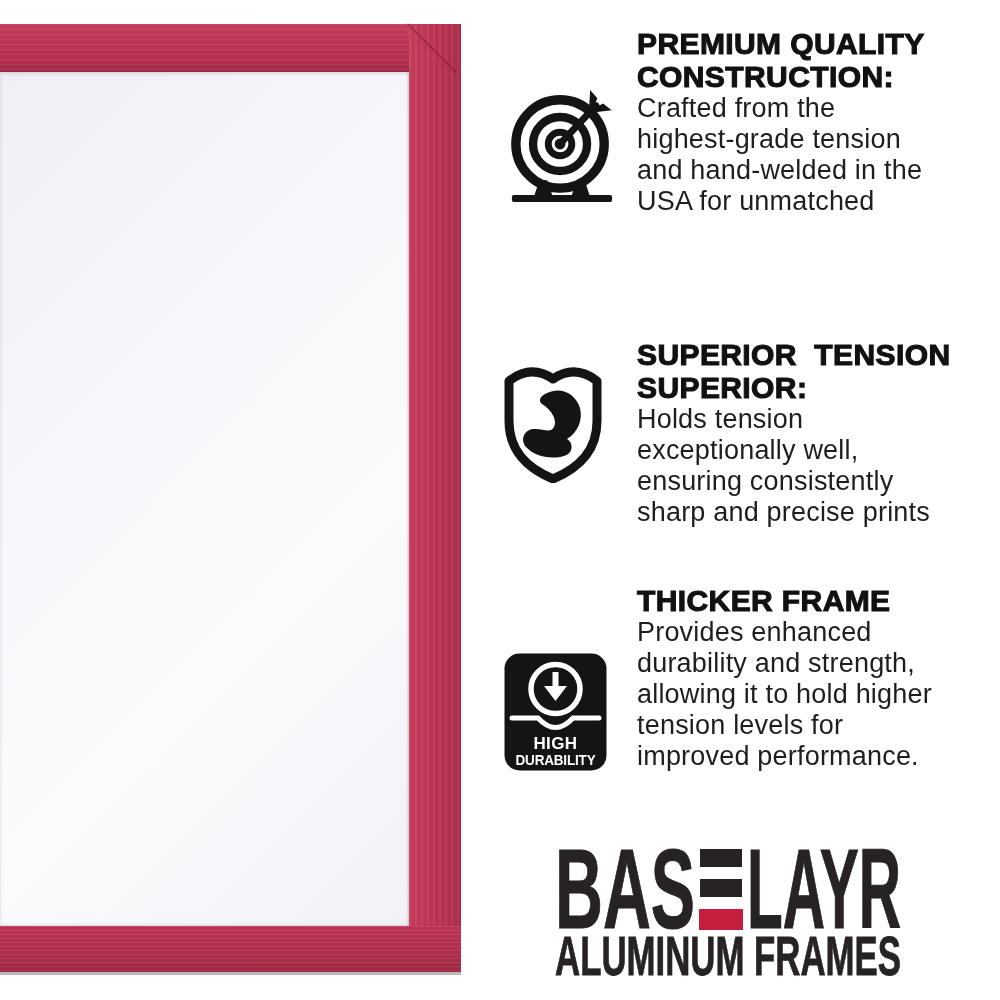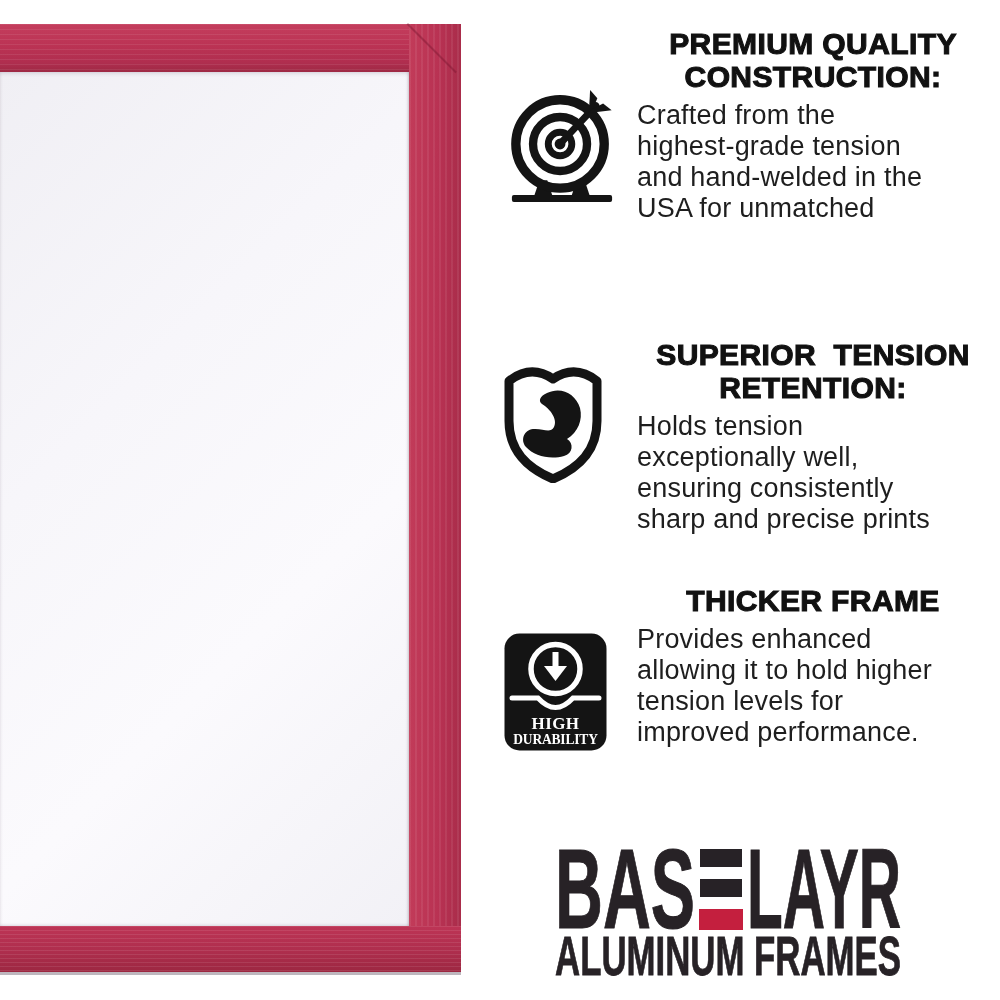--- a/index.html
+++ b/index.html
@@ -39,36 +39,36 @@
   .miter-seam {
     position:absolute; left:408px; top:23px; width:69px; height:2px;
     background:rgba(125,22,48,0.45);
     transform:rotate(45deg); transform-origin:0 0;
   }
 
   
   .feature-icon { position:absolute; }
   .icon-target   { left:507px; top:83px;  width:110px; height:120px; }
   .icon-shield   { left:495px; top:357px; width:116px; height:126px; }
-  .badge         { position:absolute; left:503px; top:632px; width:105px; height:120px;font-family:Liberation Serif, serif; }
+  .badge         { position:absolute; left:503px; top:652px; width:105px; height:120px; }
   .badge svg     { position:absolute; left:0; top:0; }
   .badge-text    { position:absolute; left:0; right:0; text-align:center; color:#ffffff;
                    font-weight:bold; line-height:1; }
   .badge-high       { top:83px;  font-size:17px; letter-spacing:0.4px; }
   .badge-durability { top:100px; font-size:15px; letter-spacing:-0.2px; transform:scaleX(0.9); }
 
   .feature-text { position:absolute; left:637px; width:352px; }
   .ft-1 { top:27px; }
   .ft-2 { top:338px; }
   .ft-3 { top:584px; }
   .h-line {
     font-size:30px; line-height:33px; font-weight:bold; color:#111111;
-    -webkit-text-stroke:1.1px #111111; letter-spacing:0.4px; white-space:pre;text-align:center;
+    -webkit-text-stroke:1.1px #111111; letter-spacing:0.4px; white-space:pre;
   }
-  .body-lines { margin-top:7px; }
+  .body-lines { }
   .b-line {
     font-size:27px; line-height:31px; color:#1e1e1e; letter-spacing:0.2px; white-space:pre;
   }
 
   
   .logo { position:absolute; left:555px; top:846px; width:346px; height:130px; }
   .logo text {
     font-family:"Liberation Sans", sans-serif; font-weight:bold;
   }
 </style>
@@ -115,21 +115,21 @@
 
   <svg class="feature-icon icon-shield" viewBox="0 0 116 126">
     <path d="M14,24 Q36,7 58,22 Q80,7 102,24 L102,64 C102,94 84,111 58,122 C32,111 14,94 14,64 Z" fill="none" stroke="#141414" stroke-width="9" stroke-linejoin="round"></path>
     <path d="M52,36 C66,29 81,37 85,51 C88,63 83,75 72,82 C79,86 78,97 69,99
              C55,103 39,99 31,90 C25,83 29,73 38,72 C48,71 55,77 59,70
              C63,62 55,52 47,47 C43,44 45,39 52,36 Z" fill="#141414"></path>
   </svg>
 
   <div class="feature-text ft-2">
     <div class="h-line">SUPERIOR  TENSION</div>
-    <div class="h-line">RETENTION:</div>
+    <div class="h-line">SUPERIOR:</div>
     <div class="body-lines">
       <div class="b-line">Holds tension</div>
       <div class="b-line">exceptionally well,</div>
       <div class="b-line">ensuring consistently</div>
       <div class="b-line">sharp and precise prints</div>
     </div>
   </div>
 
   <div class="badge">
     <svg viewBox="0 0 105 120" width="105" height="120">
@@ -140,20 +140,21 @@
       <path d="M9,66 H35 Q52.5,85 70,66 H96" fill="none" stroke="#ffffff" stroke-width="5" stroke-linecap="round"></path>
     </svg>
     <div class="badge-text badge-high">HIGH</div>
     <div class="badge-text badge-durability">DURABILITY</div>
   </div>
 
   <div class="feature-text ft-3">
     <div class="h-line">THICKER FRAME</div>
     <div class="body-lines">
       <div class="b-line">Provides enhanced</div>
+      <div class="b-line">durability and strength,</div>
       <div class="b-line">allowing it to hold higher</div>
       <div class="b-line">tension levels for</div>
       <div class="b-line">improved performance.</div>
     </div>
   </div>
 
   <svg class="logo" viewBox="0 0 346 130">
     <text x="0" y="82" font-size="114" fill="#272226" stroke="#272226" stroke-width="1" textLength="140" lengthAdjust="spacingAndGlyphs">BAS</text>
     <g>
       <rect x="145" y="3" width="42" height="18" fill="#272226"></rect>

